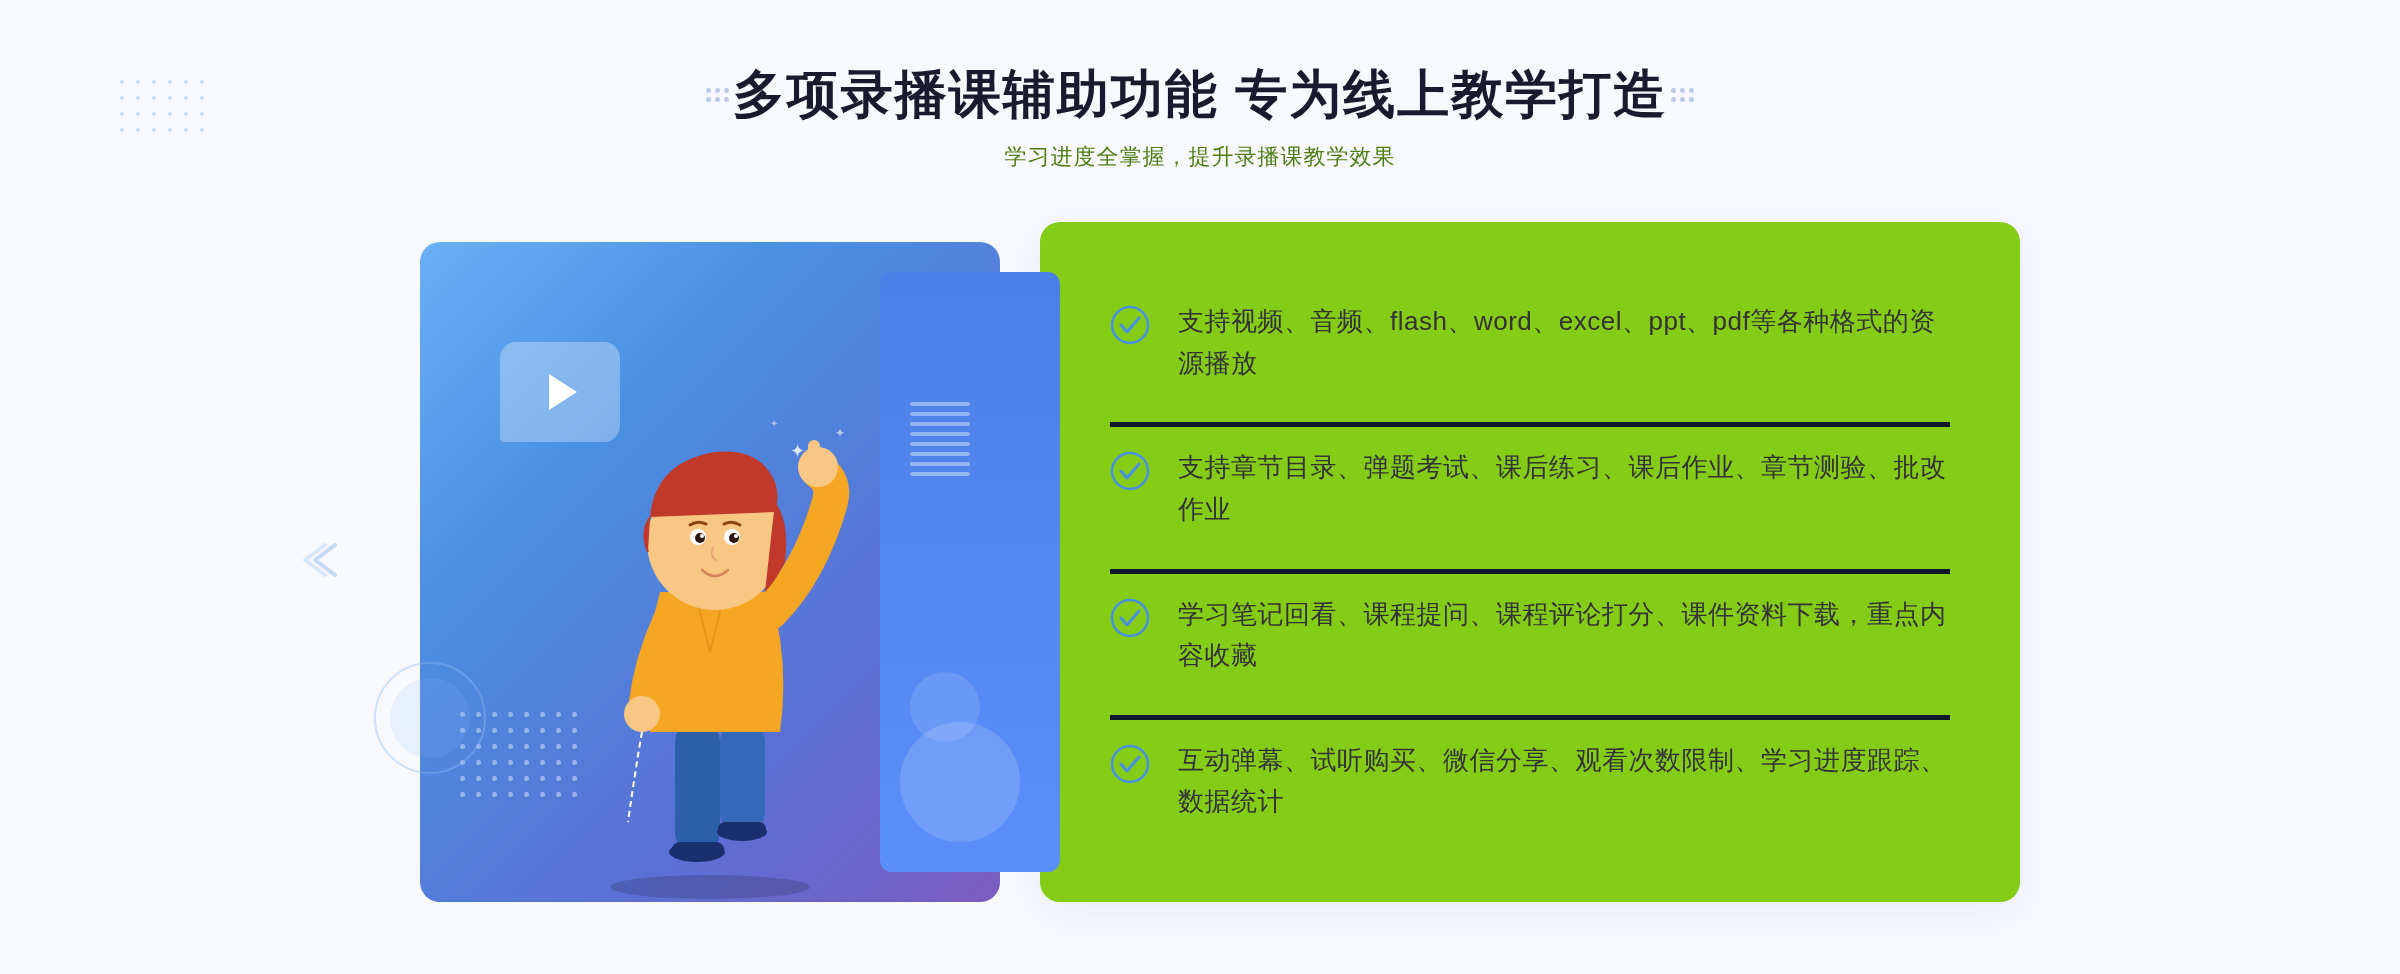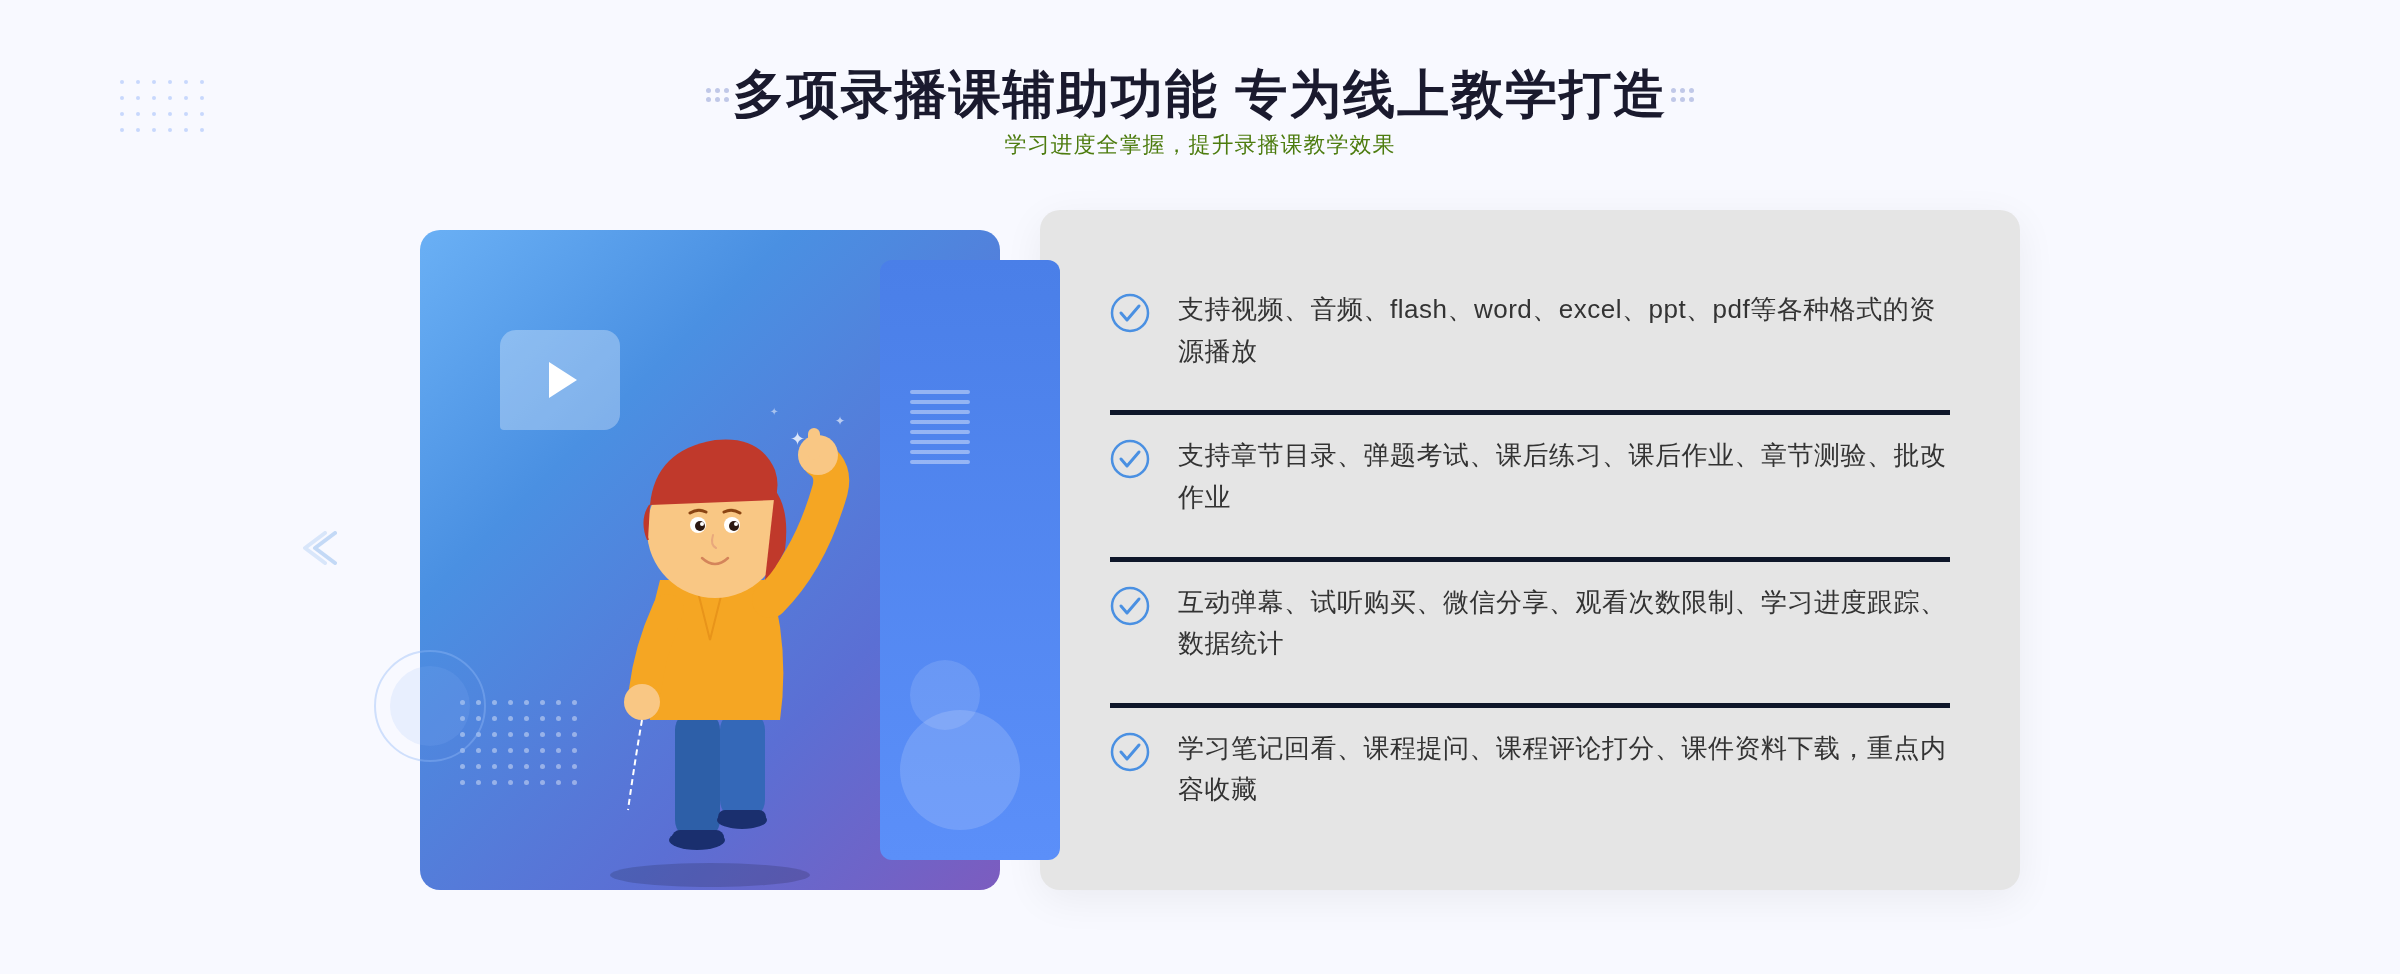--- a/index.html
+++ b/index.html
@@ -33,21 +33,21 @@
       margin-bottom: 50px;
       position: relative;
       z-index: 2;
     }
 
     .header-title-row {
       display: flex;
       align-items: center;
       justify-content: center;
       gap: 4px;
-      margin-bottom: 0;
+      margin-bottom: 12px;
     }
 
     .title-decoration {
       display: flex;
       gap: 4px;
       align-items: center;
     }
 
     .title-decoration span {
       display: inline-block;
@@ -226,21 +226,21 @@
     .stripe-deco span {
       display: block;
       height: 4px;
       background: rgba(255,255,255,0.4);
       border-radius: 2px;
     }
 
     
     .right-features-section {
       flex: 1;
-      background: #e5e5e5;
+      background: #84cc16;
       border-radius: 20px;
       padding: 50px 70px;
       box-shadow: 0 10px 40px rgba(0,0,0,0.06);
       margin-left: 20px;
       display: flex;
       flex-direction: column;
       justify-content: space-around;
       align-items: flex-end;
     }
 
@@ -524,28 +524,28 @@
           <polyline points="11,20 17,27 29,13" stroke="#4a90e2" stroke-width="3" fill="none" stroke-linecap="round" stroke-linejoin="round"></polyline>
         </svg>
         <span class="feature-text">支持章节目录、弹题考试、课后练习、课后作业、章节测验、批改作业</span>
       </div>
 
       <div class="feature-item">
         <svg class="check-icon" viewBox="0 0 40 40" xmlns="http://www.w3.org/2000/svg">
           <circle cx="20" cy="20" r="18" fill="none" stroke="#4a90e2" stroke-width="2.5"></circle>
           <polyline points="11,20 17,27 29,13" stroke="#4a90e2" stroke-width="3" fill="none" stroke-linecap="round" stroke-linejoin="round"></polyline>
         </svg>
-        <span class="feature-text">互动弹幕、试听购买、微信分享、观看次数限制、学习进度跟踪、数据统计</span>
+        <span class="feature-text">学习笔记回看、课程提问、课程评论打分、课件资料下载，重点内容收藏</span>
       </div>
 
       <div class="feature-item">
         <svg class="check-icon" viewBox="0 0 40 40" xmlns="http://www.w3.org/2000/svg">
           <circle cx="20" cy="20" r="18" fill="none" stroke="#4a90e2" stroke-width="2.5"></circle>
           <polyline points="11,20 17,27 29,13" stroke="#4a90e2" stroke-width="3" fill="none" stroke-linecap="round" stroke-linejoin="round"></polyline>
         </svg>
-        <span class="feature-text">学习笔记回看、课程提问、课程评论打分、课件资料下载，重点内容收藏</span>
+        <span class="feature-text">互动弹幕、试听购买、微信分享、观看次数限制、学习进度跟踪、数据统计</span>
       </div>
 
     </div>
 
   </div>
 
 </div>
 
 </body></html>

